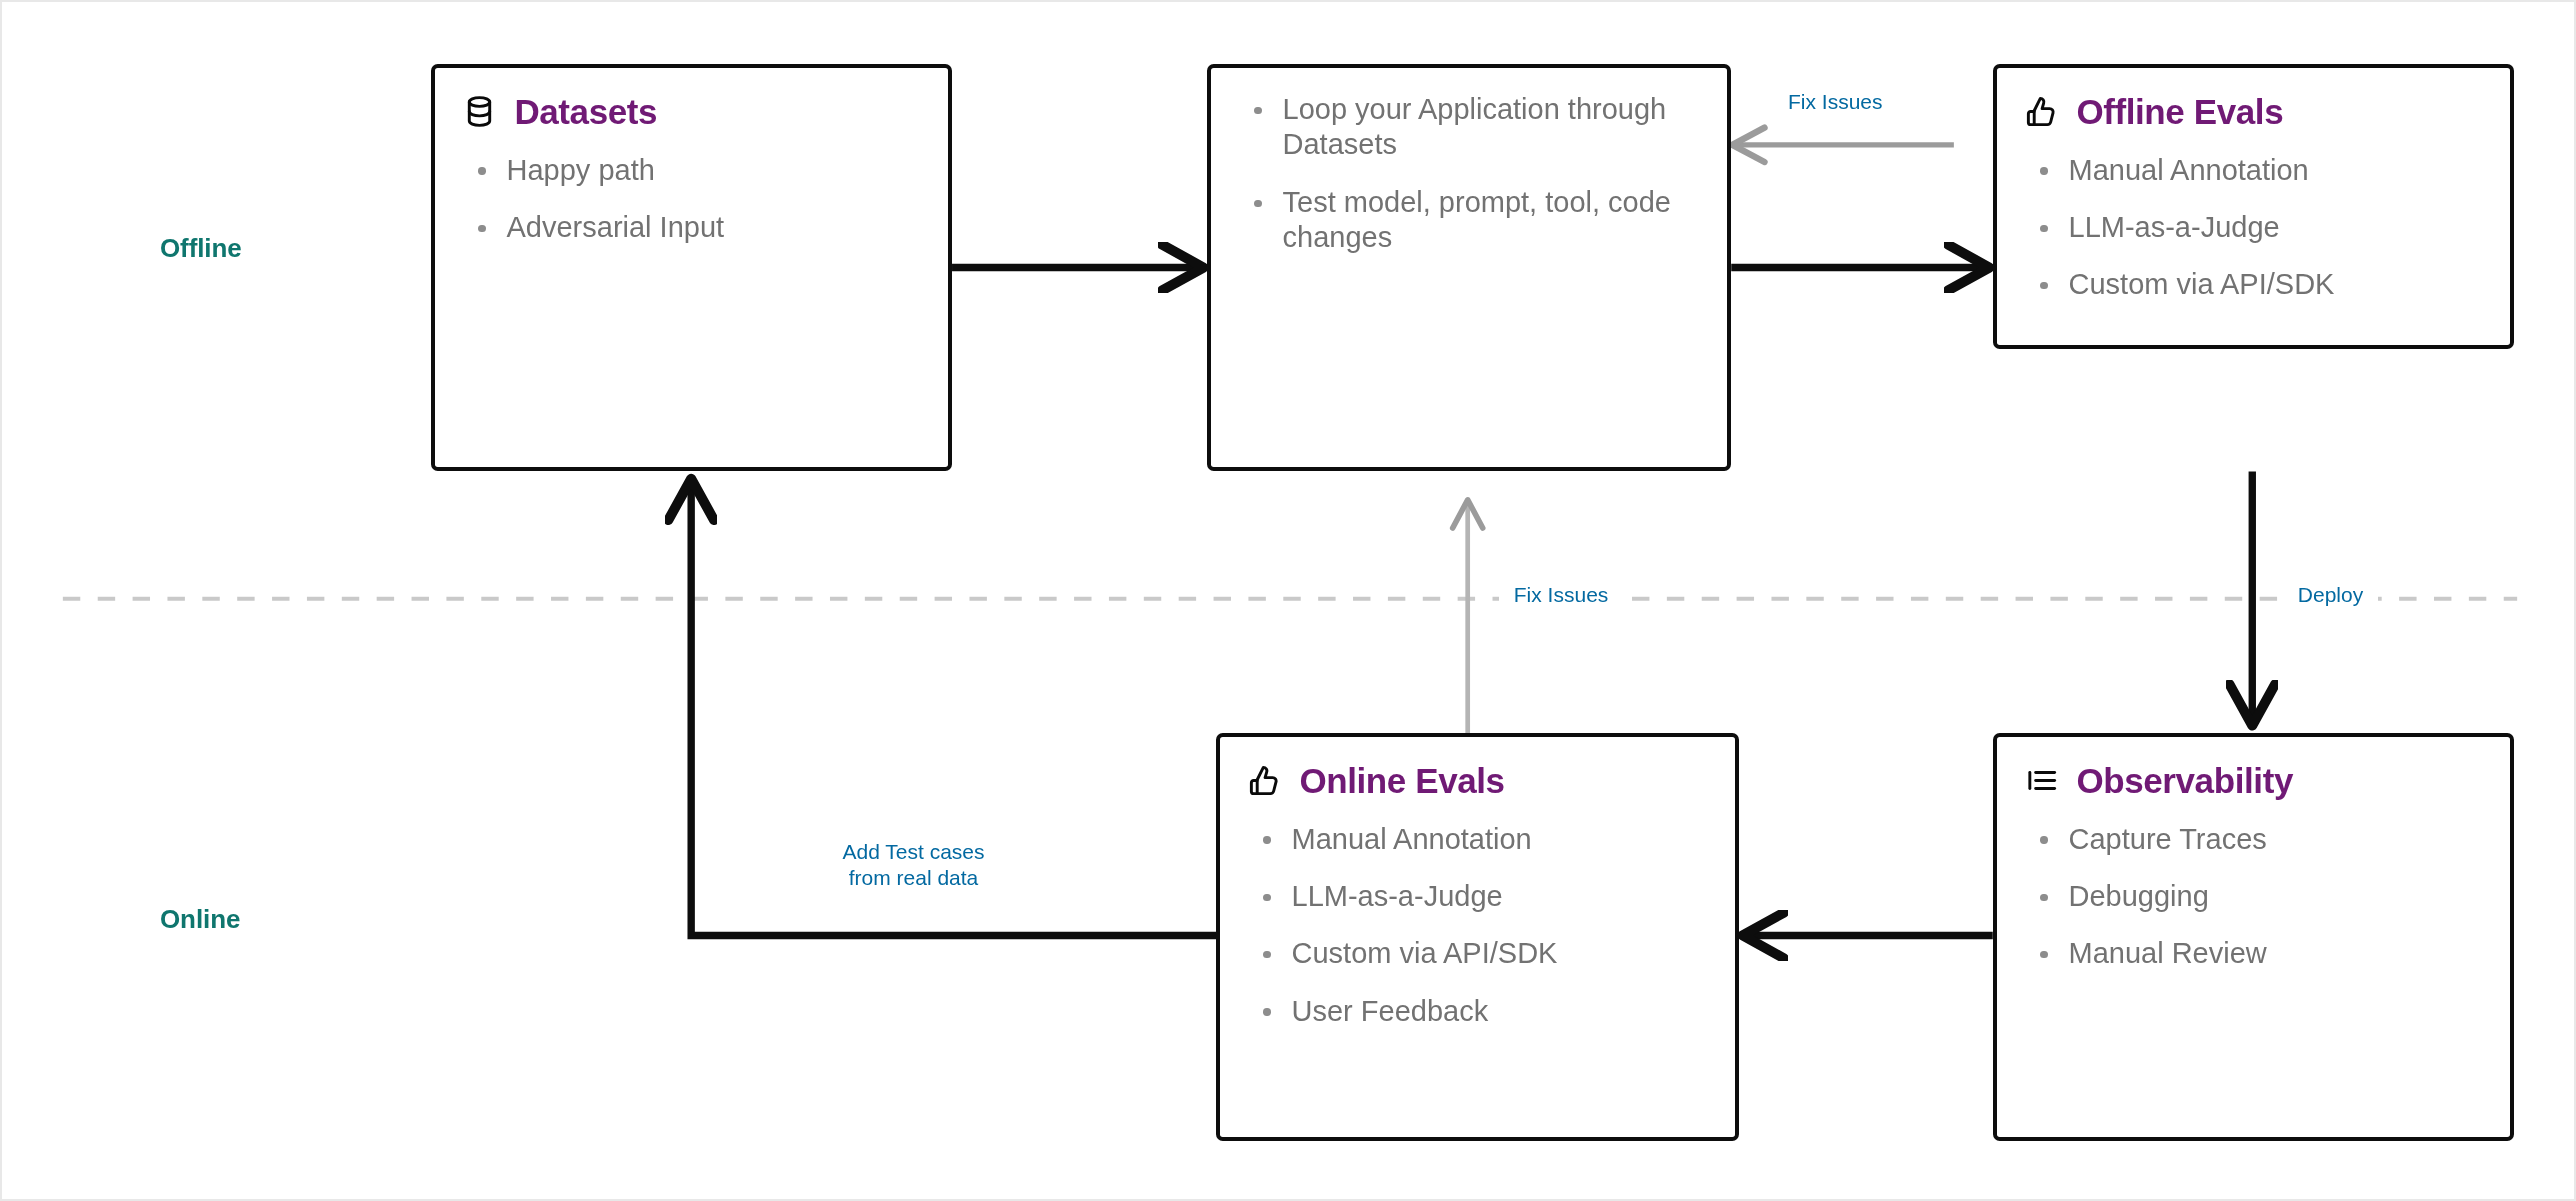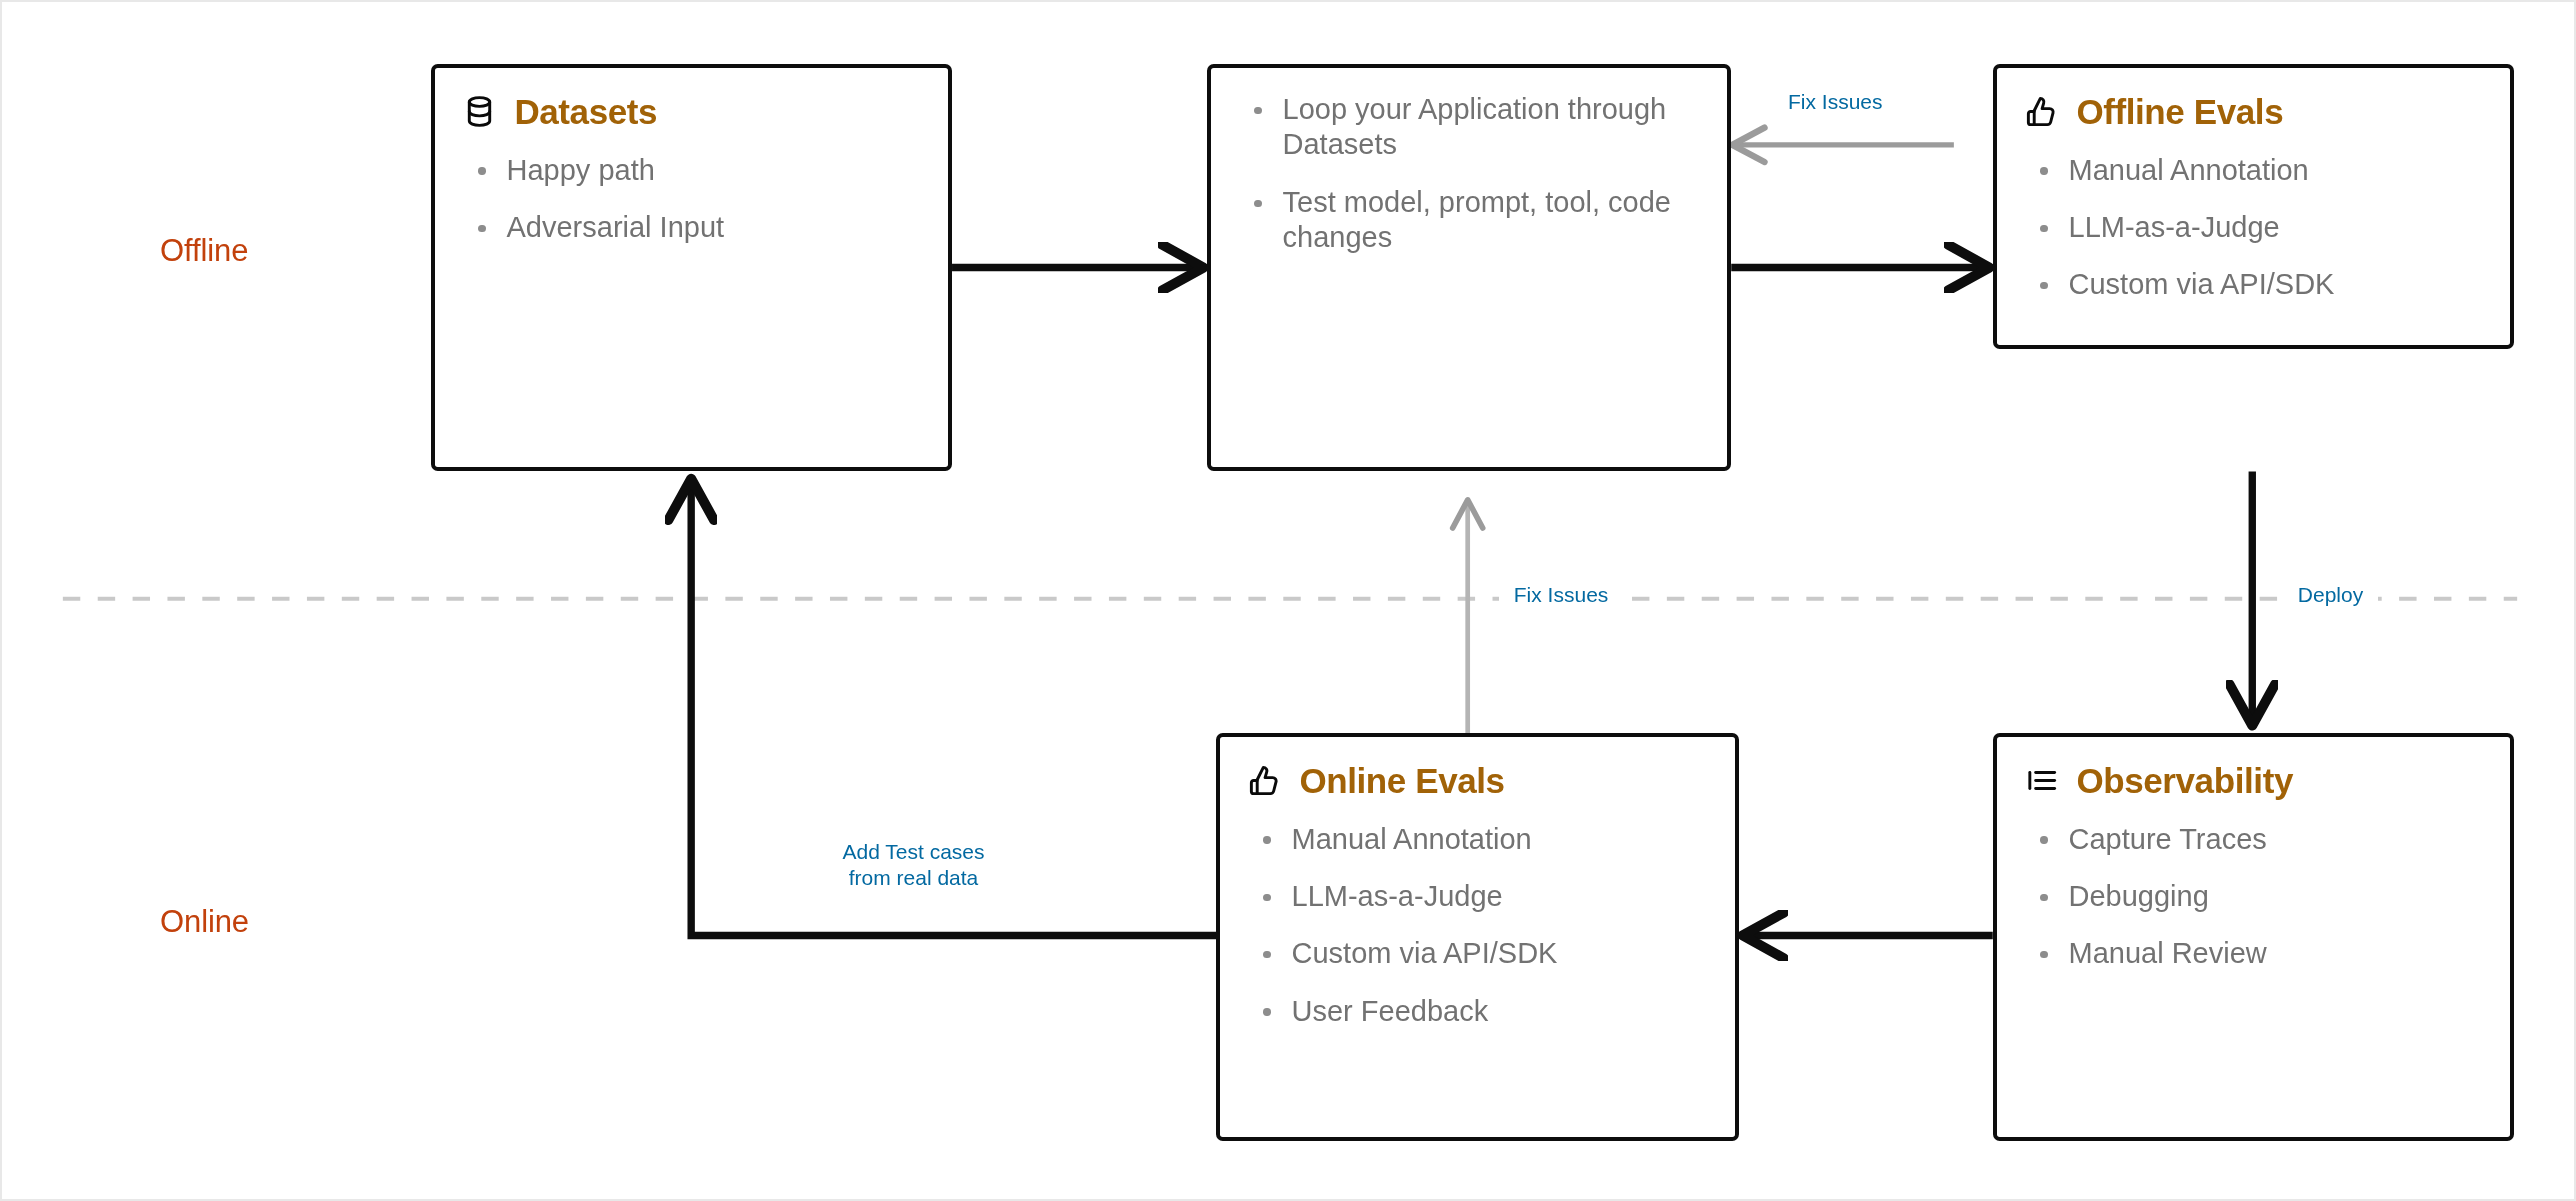--- a/index.html
+++ b/index.html
@@ -46,21 +46,21 @@
   .node-icon {
     width: 35px;
     height: 35px;
     flex: 0 0 35px;
     display: block;
   }
   .node-icon svg { display: block; width: 35px; height: 35px; }
   .node-title {
     font-size: 35px;
     font-weight: bold;
-    color: #a16207;
+    color: #701a75;
     letter-spacing: -0.4px;
     line-height: 1;
     white-space: nowrap;
     text-align: center;
   }
   .bullet-list {
     list-style: none;
     margin: 24px 0 0 0;
     padding: 0 27px 0 42px;
   }
@@ -79,23 +79,23 @@
     top: 14.8px;
     width: 7.4px;
     height: 7.4px;
     border-radius: 50%;
     background: #8d8d8d;
   }
 
   
   .lane-label {
     position: absolute;
-    font-size: 31px;
-    font-weight: normal;
-    color: #c2410c;
+    font-size: 26px;
+    font-weight: bold;
+    color: #0f766e;
     letter-spacing: -0.1px;
     white-space: nowrap;
   }
 
   
   .edge-label {
     position: absolute;
     font-size: 21px;
     color: #0369a1;
     white-space: nowrap;

